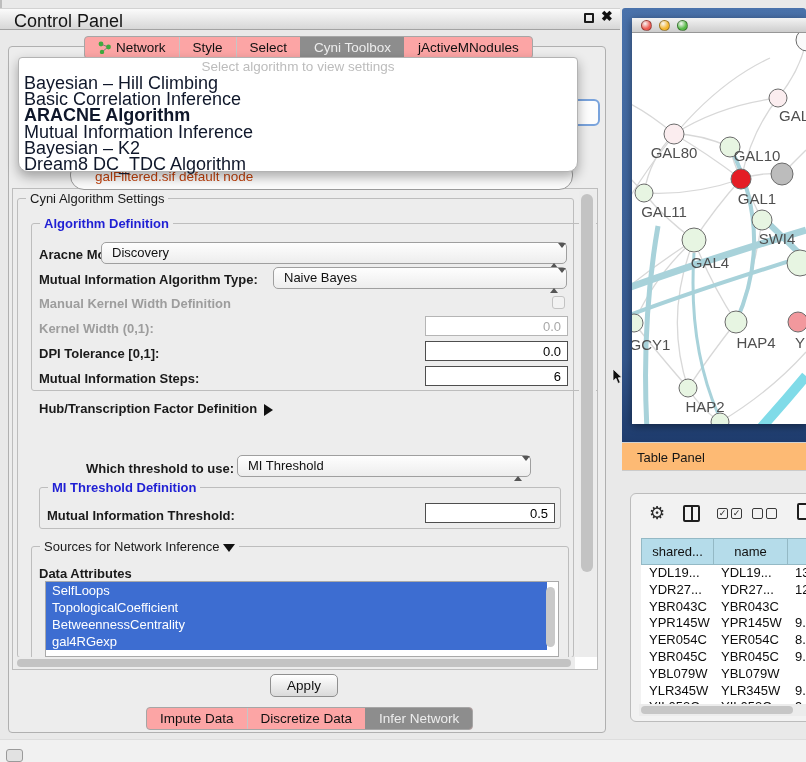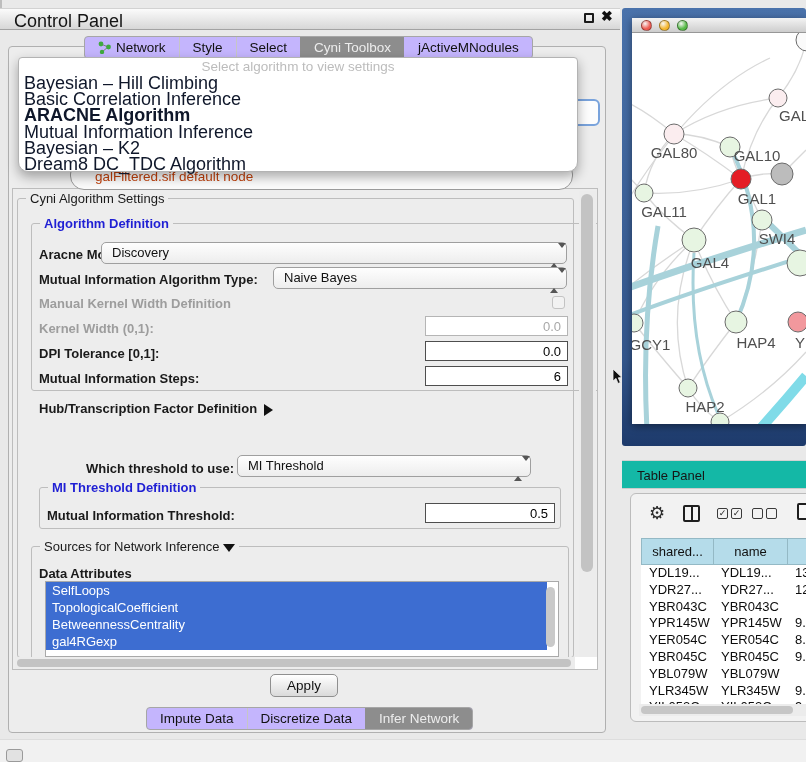--- a/index.html
+++ b/index.html
@@ -13,21 +13,21 @@
     background:linear-gradient(#fbfbfb,#d7d7d7); border-top:1px solid #d2d2d2; border-bottom:1px solid #a3a3a3; }
   .titlebar-text { left:14px; top:11px; font-size:18px; color:#141414; }
   .float-btn { right:0; left:584px; top:13px; width:10px; height:10px; border:2px solid #1b1b1b; border-radius:1px; background:transparent; }
   .close-btn { left:601px; top:9px; font-size:14px; font-weight:bold; color:#111; line-height:14px; }
   .corner-tick { left:0; top:0; width:2px; height:8px; background:#bdbdbd; }
 
   .main-panel { left:8px; top:46px; width:598px; height:687px; background:#ededed;
     border:1px solid #b0b0b0; border-radius:4px; }
 
   
-  .tabbar { height:23px; display:flex; align-items:stretch; background:#c4b5fd;
+  .tabbar { height:23px; display:flex; align-items:stretch; background:#fca5a5;
     border:1px solid #a6a6a6; border-radius:4px; overflow:hidden; }
   .tab { font-size:13.5px; color:#111; display:flex; align-items:center; gap:5px; padding:0 13px; white-space:nowrap; }
   .tab + .tab { border-left:1px solid #c6c6c6; }
   .tab.selected { background:#8d8d8d; color:#ededed; border-left-color:transparent; }
   .tab.selected + .tab { border-left-color:transparent; }
   #top-tabs { left:84px; top:36px; z-index:6; }
   #bottom-tabs { left:146px; top:707px; z-index:6; }
 
   
   .bg-combo { left:70px; top:160px; width:503px; height:30px; border:1px solid #9a9a9a;
@@ -92,21 +92,21 @@
   .net-frame { left:622px; top:8px; width:184px; height:438px; border-radius:3px;
     background:linear-gradient(#4a72ab 0%, #33568c 80%, #1d3a6b 100%); }
   .net-window { left:632px; top:18px; width:174px; height:406px; background:#fff;
     box-shadow:0 2px 8px rgba(0,0,0,.45); }
   .mac-bar { position:absolute; left:0; top:0; width:100%; height:15px;
     background:linear-gradient(#f3f3f3,#cdcdcd); border-bottom:1px solid #979797; }
   .light { position:absolute; top:2px; width:11px; height:11px; border-radius:50%; }
   .net-canvas { position:absolute; left:0; top:15px; width:174px; height:391px; overflow:hidden; }
 
   
-  .tp-header { left:622px; top:460px; width:184px; height:29px; background:#14b8a6;
+  .tp-header { left:622px; top:442px; width:184px; height:29px; background:#fdba74;
     border-top:1px solid #d2d2d2; border-bottom:1px solid #cbcbcb; }
   .tp-header span { position:absolute; left:15px; top:7px; font-size:13px; color:#161616; }
   .table-panel { left:630px; top:493px; width:190px; height:229px; background:#f2f2f2;
     border:1px solid #bcbcbc; border-radius:6px; }
   .gear-icon { position:absolute; left:18px; top:8px; font-size:18px; color:#2c2c2c; }
   .col-icon { position:absolute; left:52px; top:11px; width:17px; height:17px; border:2px solid #1e1e1e; border-radius:2px; }
   .col-icon:after { content:""; position:absolute; left:5.5px; top:0; width:2px; height:13px; background:#1e1e1e; }
   .chk-pair { position:absolute; top:14px; display:flex; gap:3px; }
   .chk { width:11px; height:11px; border:1.5px solid #3a3a3a; border-radius:2px; font-size:9px;
     line-height:9px; text-align:center; color:#222; }

